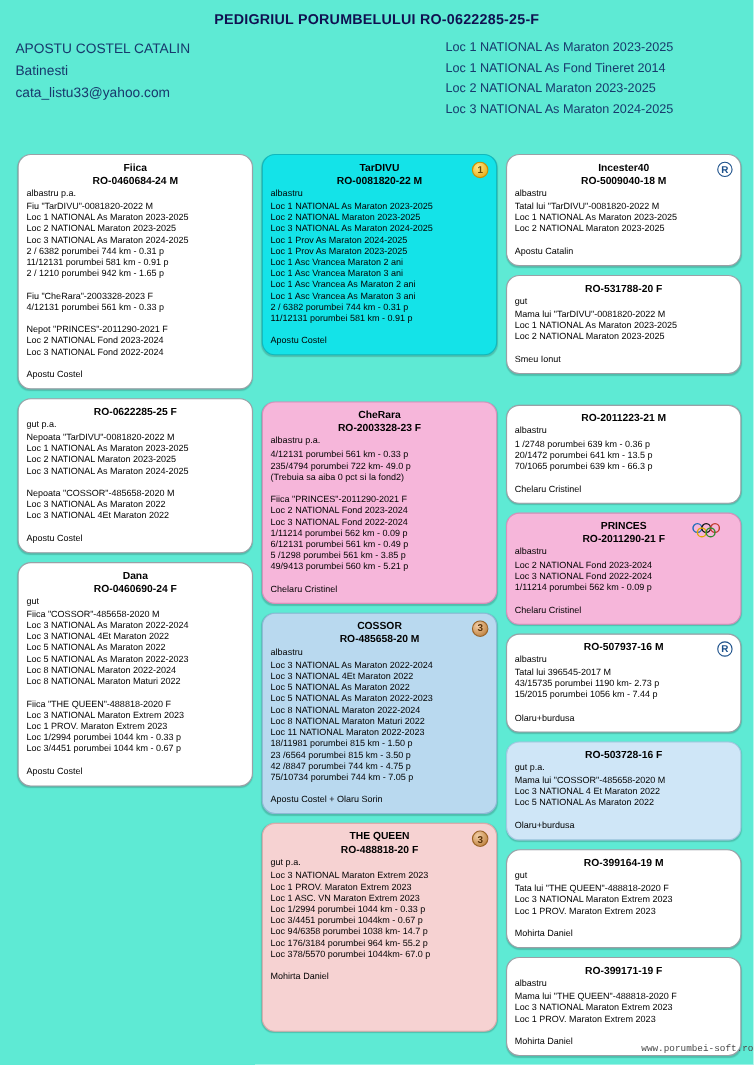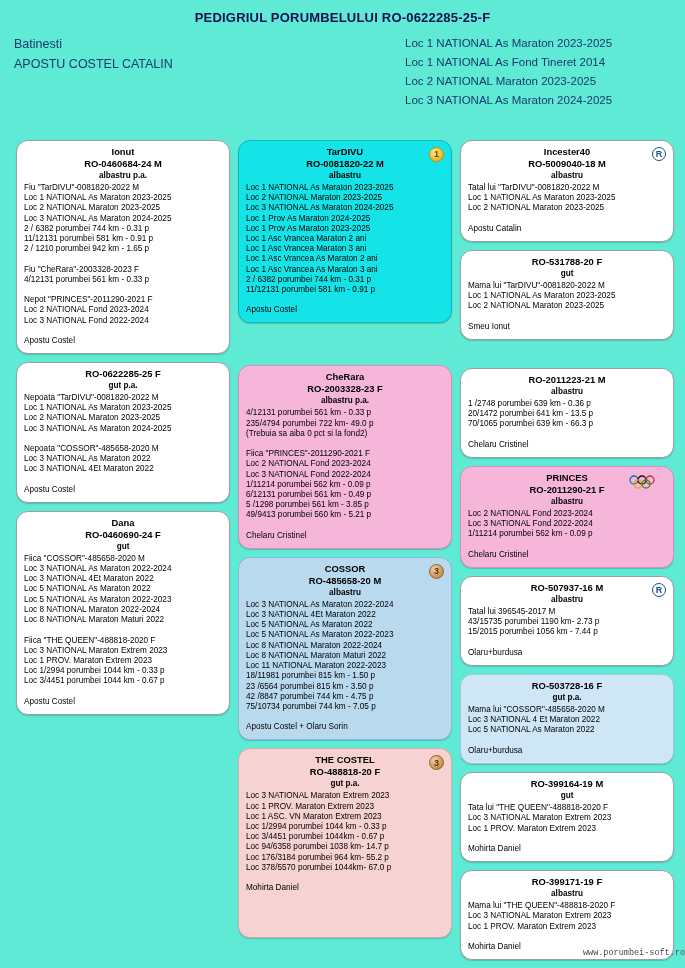--- a/index.html
+++ b/index.html
@@ -63,25 +63,24 @@
     box-shadow: 0 1px 1px rgba(0,0,0,0.18);
   }
   .card .hdr {
     text-align: center;
     font-weight: bold;
     font-size: 9.4px;
     line-height: 12px;
     margin-bottom: 0px;
   }
   .card .sub {
-    text-align: center;
+    text-align: left;
     font-size: 8.2px;
     line-height: 11px;
     margin-bottom: 2px;
-    font-weight: bold;
   }
   .card .body { white-space: pre-line; }
   .card .footer {
     margin-top: 4px;
     font-size: 8.2px;
   }
   .card .footer.spaced { margin-top: 10px; }
 
   .c-white { background: #ffffff; }
   .c-cyan  { background: #14e3e8; border-color: #10b8bd; }
@@ -130,34 +129,35 @@
   }
 </style>
 </head>
 <body>
 
 <div class="page">
 
   <div class="title">PEDIGRIUL PORUMBELULUI RO-0622285-25-F</div>
 
   <div class="owner-block">
+    <div>APOSTU COSTEL CATALIN</div>
     <div>Batinesti</div>
-    <div>APOSTU COSTEL CATALIN</div>
+    <div>cata_listu33@yahoo.com</div>
   </div>
 
   <div class="loc-block">
     <div>Loc 1 NATIONAL As Maraton 2023-2025</div>
     <div>Loc 1 NATIONAL As Fond Tineret 2014</div>
     <div>Loc 2 NATIONAL Maraton 2023-2025</div>
     <div>Loc 3 NATIONAL As Maraton 2024-2025</div>
   </div>
 
   <div class="col col-1" id="col1">
       <div class="card c-white" style="min-height: 200px;">
-        <div class="hdr">Ionut</div>
+        <div class="hdr">Fiica</div>
         <div class="hdr">RO-0460684-24 M</div>
         <div class="sub">albastru p.a.</div>
         <div class="body">Fiu "TarDIVU"-0081820-2022 M
 Loc 1 NATIONAL As Maraton 2023-2025
 Loc 2 NATIONAL Maraton 2023-2025
 Loc 3 NATIONAL As Maraton 2024-2025
 2 / 6382 porumbei 744 km - 0.31 p
 11/12131 porumbei 581 km - 0.91 p
 2 / 1210 porumbei 942 km - 1.65 p
 
@@ -251,21 +251,21 @@
 Loc 8 NATIONAL Maraton Maturi 2022
 Loc 11 NATIONAL Maraton 2022-2023
 18/11981 porumbei 815 km - 1.50 p
 23 /6564 porumbei 815 km - 3.50 p
 42 /8847 porumbei 744 km - 4.75 p
 75/10734 porumbei 744 km - 7.05 p</div>
         <div class="footer spaced">Apostu Costel + Olaru Sorin</div>
       </div>
       <div class="card c-rose" style="min-height: 190px;">
         <div class="badge bronze">3</div>
-        <div class="hdr">THE COSTEL</div>
+        <div class="hdr">THE QUEEN</div>
         <div class="hdr">RO-488818-20 F</div>
         <div class="sub">gut p.a.</div>
         <div class="body">Loc 3 NATIONAL Maraton Extrem 2023
 Loc 1 PROV. Maraton Extrem 2023
 Loc 1 ASC. VN Maraton Extrem 2023
 Loc 1/2994 porumbei 1044 km - 0.33 p
 Loc 3/4451 porumbei 1044km - 0.67 p
 Loc 94/6358 porumbei 1038 km- 14.7 p
 Loc 176/3184 porumbei 964 km- 55.2 p
 Loc 378/5570 porumbei 1044km- 67.0 p</div>
@@ -331,21 +331,21 @@
       </div>
       <div class="card c-lblue" style="min-height: 78px;">
         <div class="hdr">RO-503728-16 F</div>
         <div class="sub">gut p.a.</div>
         <div class="body">Mama lui "COSSOR"-485658-2020 M
 Loc 3 NATIONAL 4 Et Maraton 2022
 Loc 5 NATIONAL As Maraton 2022
 
 Olaru+burdusa</div>
       </div>
-      <div class="card c-white" style="min-height: 78px;">
+      <div class="card c-white" style="min-height: 78px; border-radius: 13px;">
         <div class="hdr">RO-399164-19 M</div>
         <div class="sub">gut</div>
         <div class="body">Tata lui "THE QUEEN"-488818-2020 F
 Loc 3 NATIONAL Maraton Extrem 2023
 Loc 1 PROV. Maraton Extrem 2023
 
 Mohirta Daniel</div>
       </div>
       <div class="card c-white" style="min-height: 78px;">
         <div class="hdr">RO-399171-19 F</div>

